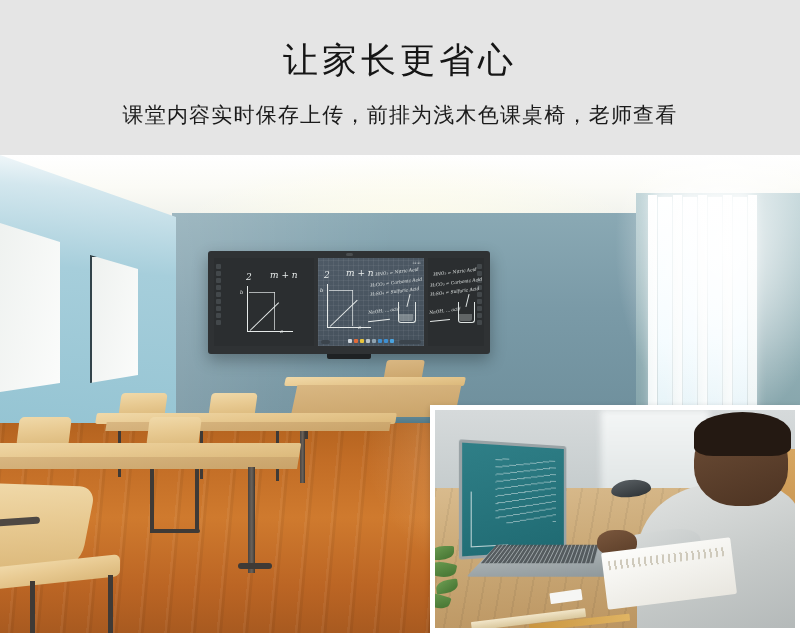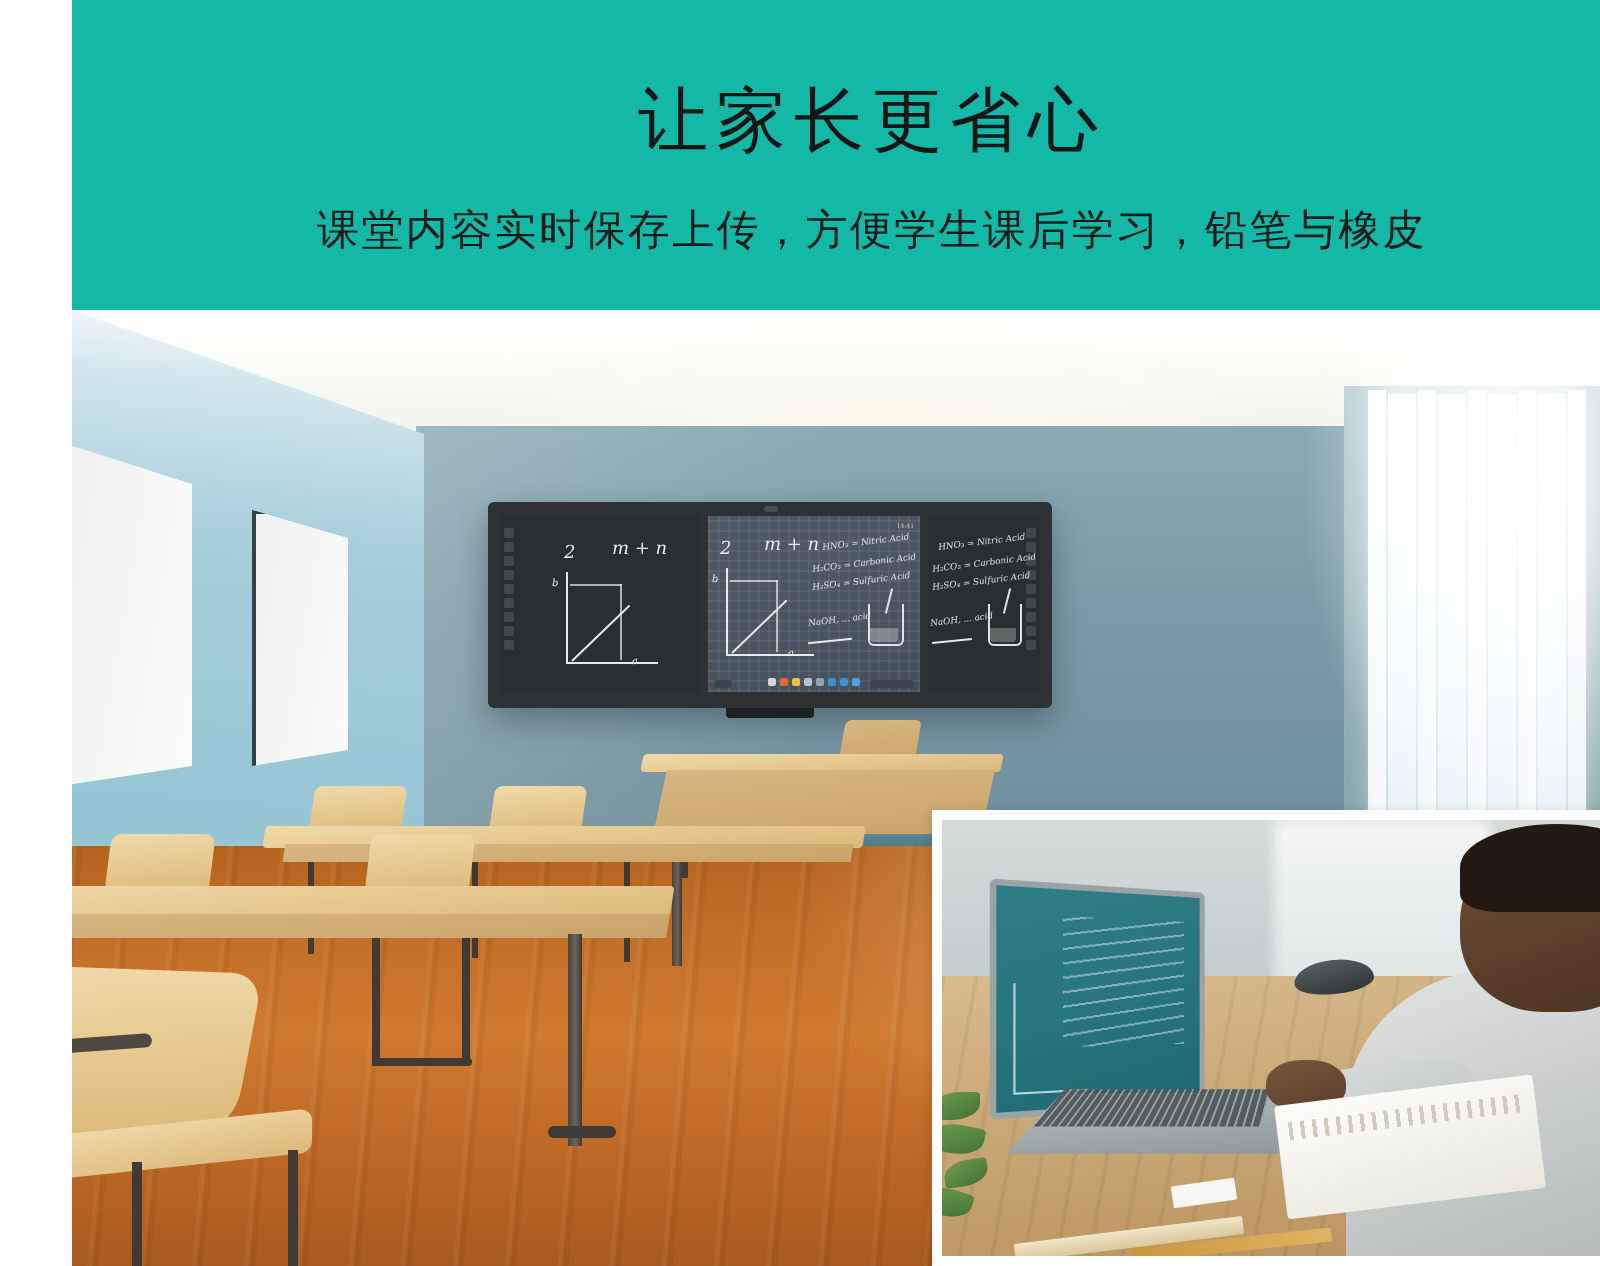--- a/index.html
+++ b/index.html
@@ -1,20 +1,20 @@
 <!DOCTYPE html>
 <html><head>
 <meta charset="utf-8">
 <style>
   html,body{margin:0;padding:0;background:#ffffff;}
   body{
     width:800px;height:633px;overflow:hidden;position:relative;
     font-family:"Liberation Serif","DejaVu Serif",serif;
   }
-  .page{position:absolute;inset:0;background:#14b8a6;margin-left:36px;}
+  .page{position:absolute;inset:0;background:#e5e5e5;}
 
   
   .head-block{position:absolute;left:0;top:0;width:800px;height:160px;
     display:flex;flex-direction:column;align-items:center;justify-content:flex-start;}
   .title{margin-top:42px;font-size:35px;line-height:1.1;color:#161616;
     letter-spacing:4px;font-weight:400;white-space:nowrap;}
   .subtitle{margin-top:22px;font-size:21px;line-height:1.2;color:#1b1b1b;
     letter-spacing:1.2px;white-space:nowrap;}
 
   
@@ -225,21 +225,21 @@
 
   .sr-only{position:absolute;width:1px;height:1px;overflow:hidden;clip:rect(0 0 0 0);}
 </style>
 </head>
 <body>
 
 <div class="page">
 
   <div class="head-block">
     <div class="title">让家长更省心</div>
-    <div class="subtitle">课堂内容实时保存上传，方便学生课后学习，铅笔与橡皮</div>
+    <div class="subtitle">课堂内容实时保存上传，前排为浅木色课桌椅，老师查看</div>
   </div>
 
   <div class="stage">
 
     <div class="ceiling"></div>
     <div class="ceiling-glow"></div>
 
     <div class="wall-back"></div>
     <div class="wall-back-sheen"></div>
     <div class="wall-left"></div>

